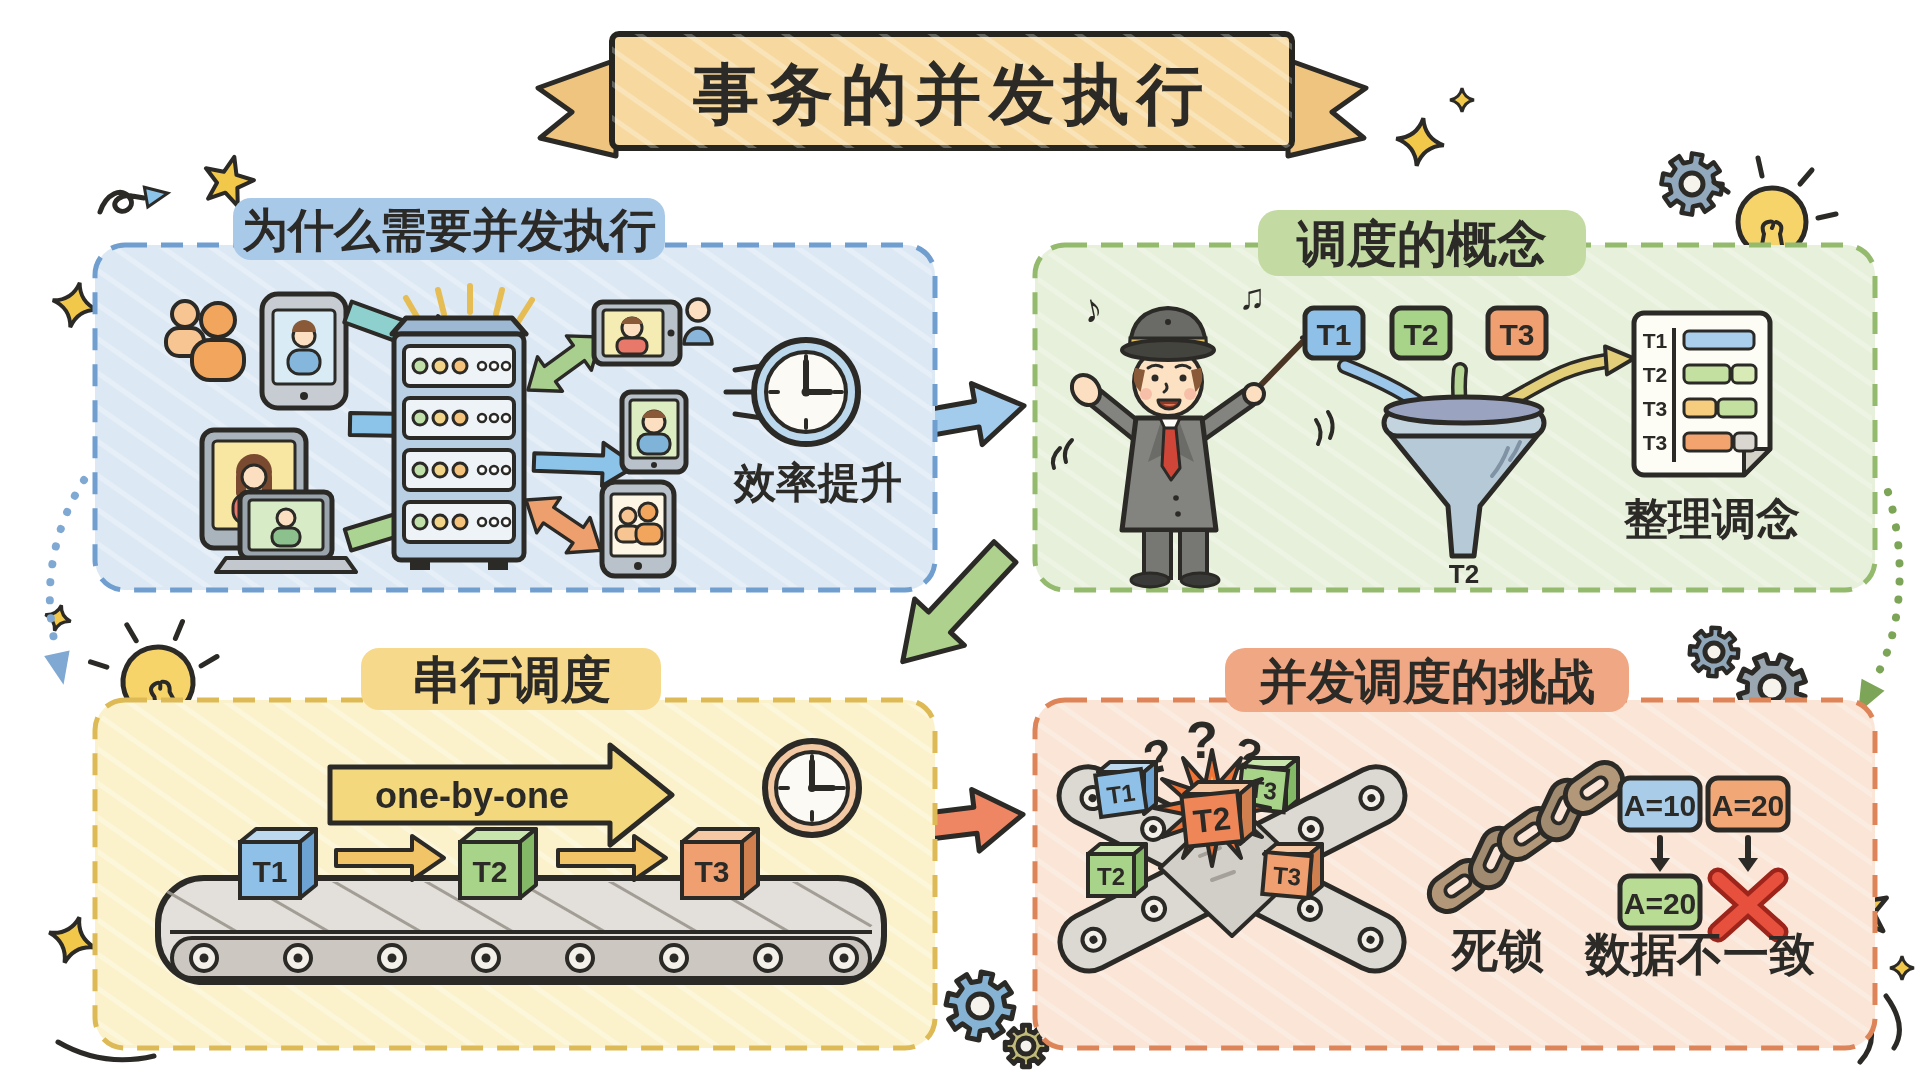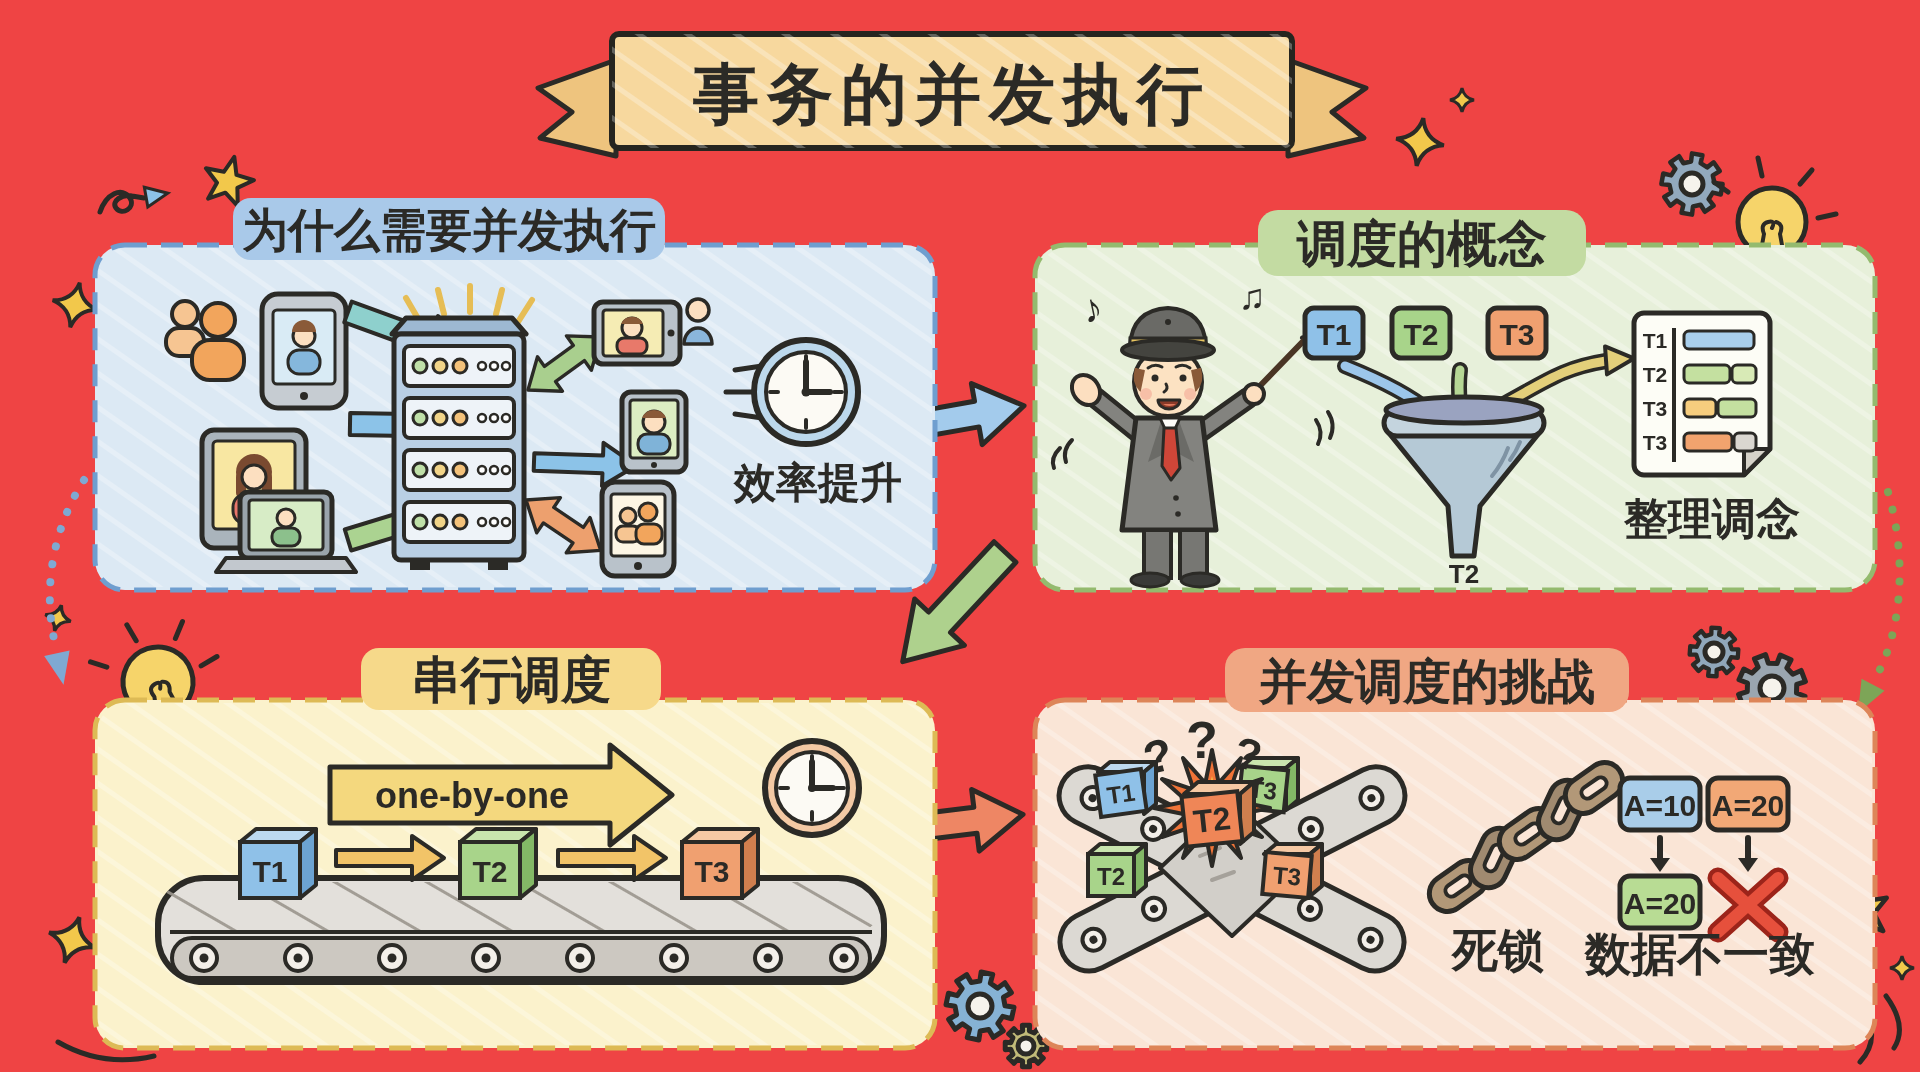--- a/index.html
+++ b/index.html
@@ -1,16 +1,16 @@
 <!DOCTYPE html>
 <html><head>
 <meta charset="utf-8">
 <style>
   html,body{margin:0;padding:0;background:#efece3;}
-  #stage{position:relative;width:1920px;height:1072px;background:#ef4444;overflow:hidden;margin:0 auto;
+  #stage{position:relative;width:1920px;height:1072px;background:#ffffff;overflow:hidden;margin:0 auto;
          font-family:"Liberation Sans","DejaVu Sans",sans-serif;}
   svg{position:absolute;left:0;top:0;}
   .t{font-family:"Liberation Sans","DejaVu Sans",sans-serif;font-weight:bold;fill:#2b2a26;}
 </style>
 </head>
 <body>
 
 <div id="stage">
 <svg width="1920" height="1072" viewBox="0 0 1920 1072">
 <defs>

